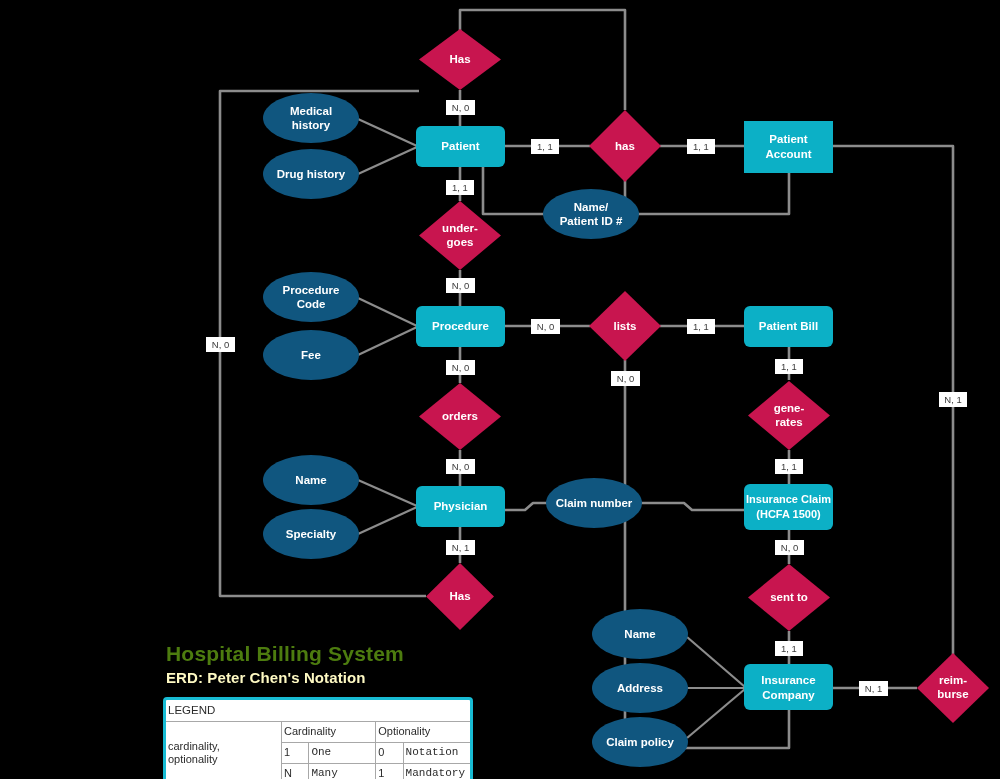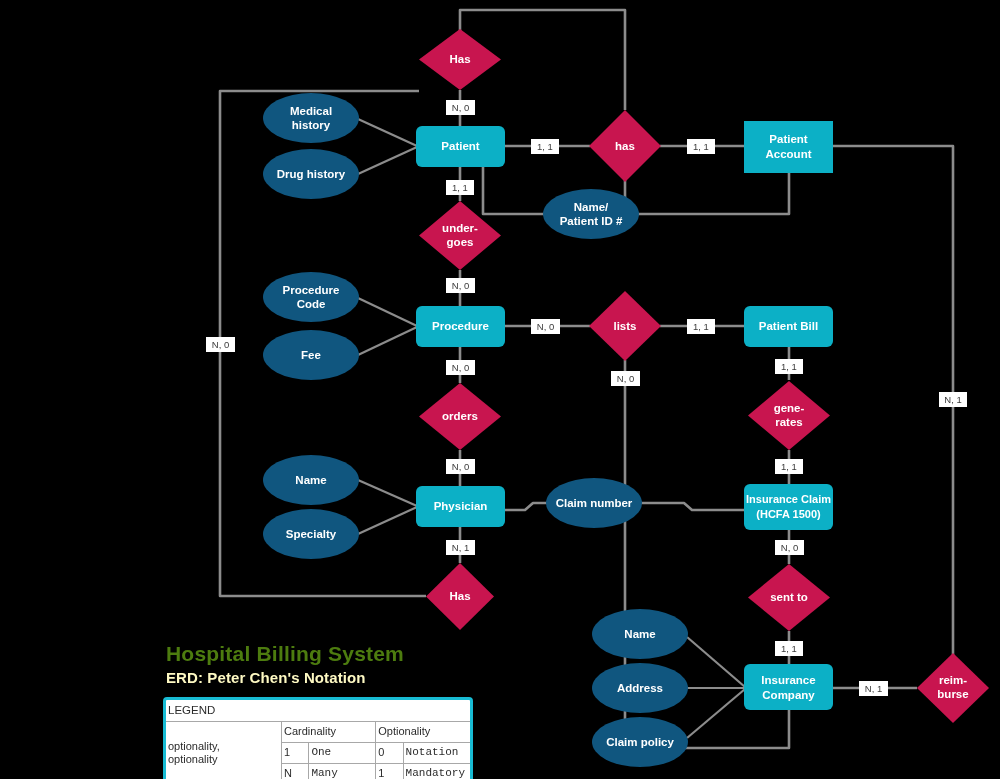--- a/index.html
+++ b/index.html
@@ -435,21 +435,21 @@
   </div>
 
   <div id="legend">
     <table>
       <tbody>
           <tr>
         <td colspan="5" class="legend-title-cell">LEGEND</td>
       </tr>
       <tr>
         <td rowspan="3" class="legend-side">
-          <span>optionality,</span><br>
+          <span>cardinality,</span><br>
           <span>optionality</span>
         </td>
         <td colspan="2" class="grp">Cardinality</td>
         <td colspan="2" class="grp edge-right">Optionality</td>
       </tr>
       <tr>
         <td class="key">1</td>
         <td class="val">One</td>
         <td class="key">0</td>
         <td class="val edge-right">Notation</td>

